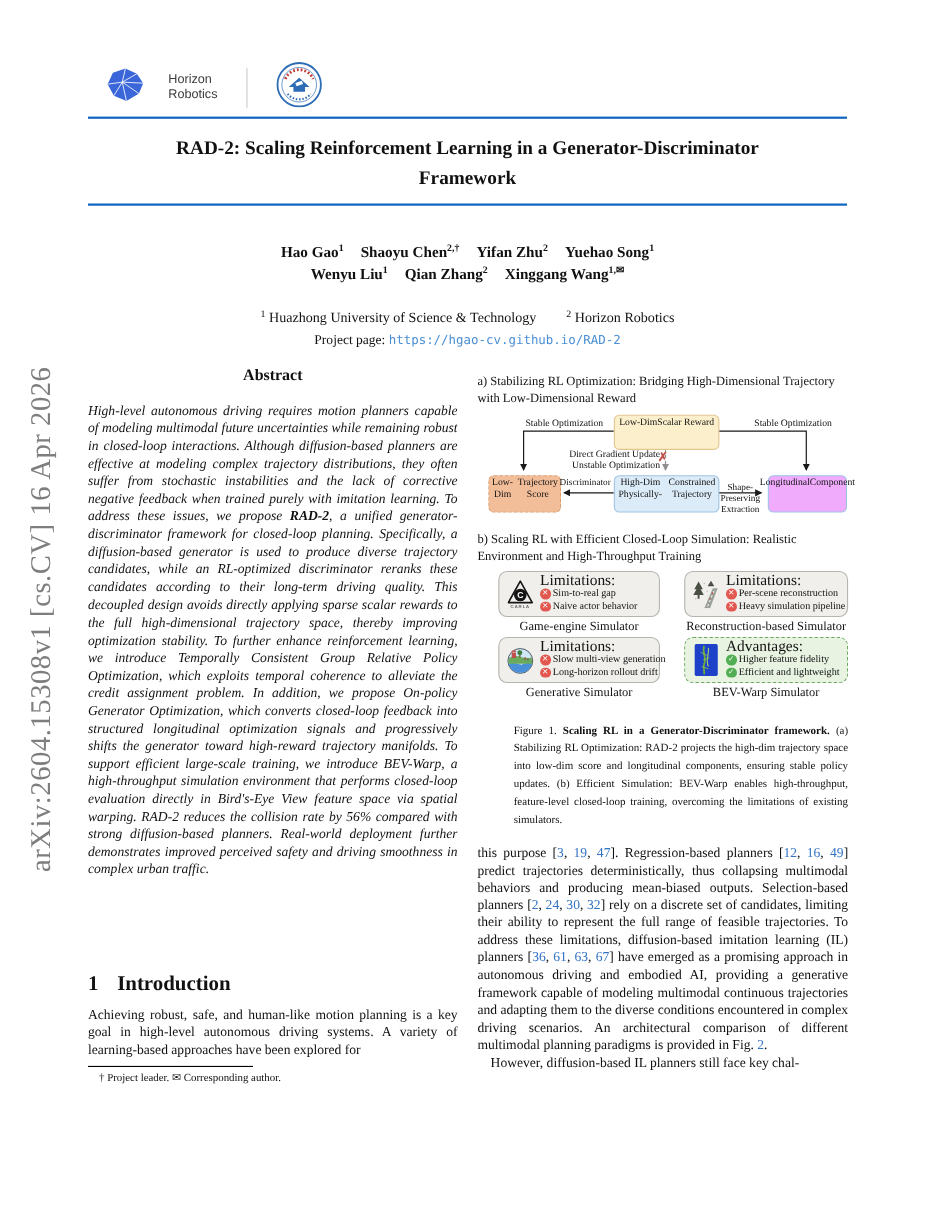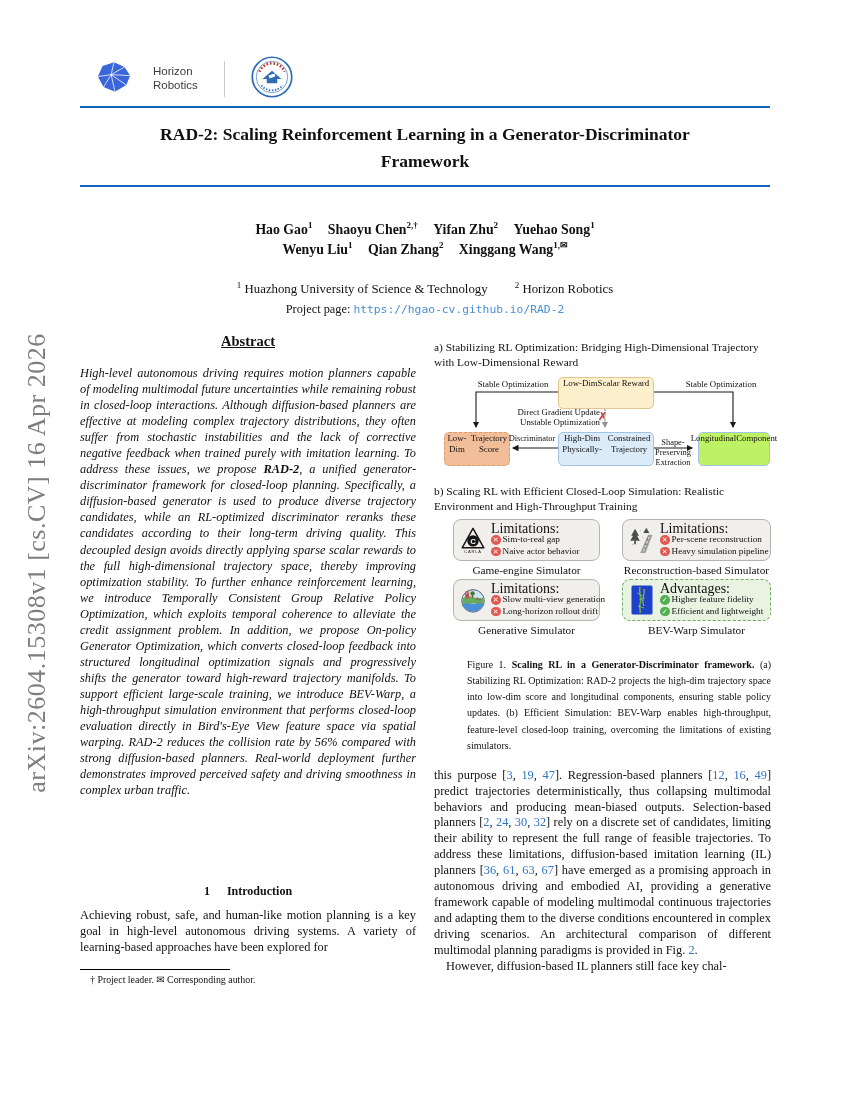--- a/index.html
+++ b/index.html
@@ -26,24 +26,24 @@
   .author{margin:0 6px;white-space:nowrap;text-align:right;}
   .author sup, .affil sup{font-size:9px;font-weight:bold;}
   .affil-row{font-size:12.8px;margin-top:20px;}
   .affil-row sup{font-weight:normal;}
   .affil{margin:0 12px;white-space:nowrap;}
   .project-row{font-size:12.3px;margin-top:5px;}
   .project-url{font-family:"DejaVu Sans Mono",monospace;font-size:11.3px;color:#4a8fd4;text-decoration:none;}
 
   
   .col-left{position:absolute;left:80px;top:333px;width:336px;height:548px;overflow:hidden;}
-  .abs-heading{text-align:center;font-size:14.5px;font-weight:bold;margin:0 0 15px 0;text-decoration:underline;}
+  .abs-heading{text-align:center;font-size:14.5px;font-weight:bold;margin:0 0 15px 0;}
   .abs-text{font-style:italic;font-size:12.35px;line-height:16.05px;text-align:justify;}
   .intro{position:absolute;left:80px;top:884px;width:336px;}
-  .sec-heading{font-size:12px;font-weight:bold;margin:0 0 9px 0;text-align:center;}
+  .sec-heading{font-size:19px;font-weight:bold;margin:0 0 9px 0;}
   .sec-num{margin-right:17px;}
   .body-text{font-size:12.35px;line-height:15.9px;text-align:justify;margin:0;}
   .footnote{position:absolute;left:80px;top:969px;width:336px;}
   .fn-rule{width:150px;border-top:1px solid #000;margin-bottom:4px;}
   .fn-text{font-size:9.9px;padding-left:10px;}
 
   .seg-b{font-weight:bold;}
   .seg-cite{color:#3273c4;}
 
   
@@ -51,21 +51,21 @@
   .fig-label{font-size:11.4px;line-height:1.34;}
   .fig-label-b{margin-top:9px;}
 
   
   .diagram{position:relative;height:98px;margin-top:6px;font-size:8.8px;line-height:1.25;}
   .diag-svg{position:absolute;left:0;top:0;}
   .dbox{position:absolute;border-radius:5px;text-align:center;display:flex;flex-direction:row;justify-content:center;}
   .dbox-reward{left:124px;top:0;width:94px;height:30px;background:#fcf0cc;border:1px solid #e3c68e;}
   .dbox-score{left:10px;top:55px;width:64px;height:32px;background:#f2bd99;border:1px dashed #d99c6b;}
   .dbox-traj{left:124px;top:55px;width:94px;height:32px;background:#dcebf8;border:1px solid #9fc4e4;}
-  .dbox-long{left:264px;top:55px;width:70px;height:32px;background:#bef264;border:1px solid #9fc4e4;}
+  .dbox-long{left:264px;top:55px;width:70px;height:32px;background:#f0abfc;border:1px solid #9fc4e4;}
   .dlbl{position:absolute;}
   .lbl-stable-l{left:34px;top:2px;width:90px;text-align:center;}
   .lbl-stable-r{left:240px;top:2px;width:94px;text-align:center;}
   .lbl-gradient{left:54px;top:30px;width:112px;text-align:right;line-height:10.5px;}
   .lbl-disc{left:72px;top:57px;width:52px;text-align:center;font-size:8.4px;}
   .lbl-shape{left:211px;top:61px;width:56px;text-align:center;line-height:10px;font-size:8.4px;}
   .diag-x{left:164px;top:33px;color:#c0504d;font-size:11px;font-weight:bold;}
 
   
   .sim-grid{position:relative;height:126px;margin-top:5px;}

